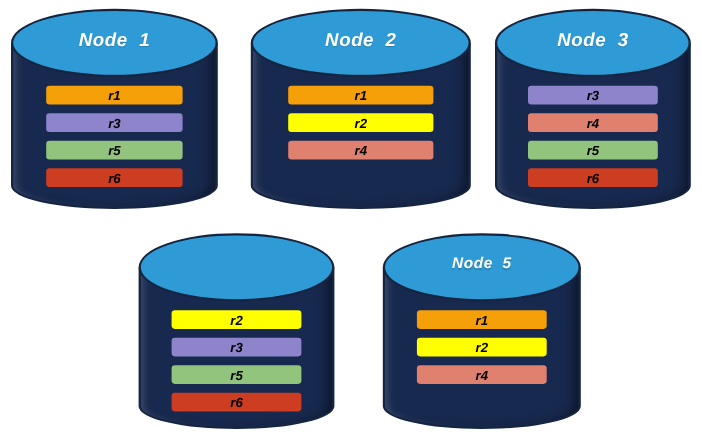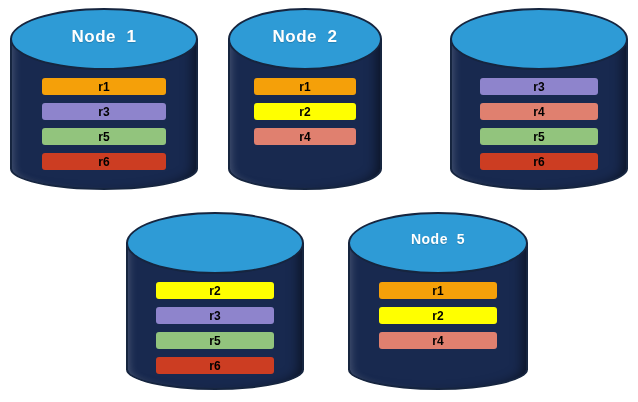--- a/index.html
+++ b/index.html
@@ -13,20 +13,21 @@
     position: relative;
     overflow: hidden;
     font-family: "Liberation Sans", sans-serif;
   }
 
   #diagram {
     position: absolute;
     left: 0; top: 0;
     width: 638px;
     height: 402px;
+    font-style: italic;
   }
 
   .node {
     position: absolute;
   }
 
   
   .cyl-body {
     position: absolute;
     left: 0;
@@ -90,33 +91,34 @@
       <div class="cyl-body" style="top: 31px; height: 151px;"></div>
       <div class="cyl-top" style="top: 0px; height: 62px;"></div>
       <div class="node-title" style="top: 18.76px; font-size: 17px;">Node  1</div>
       <div class="replicas" style="top: 70px; gap: 8px;">
         <div class="replica" style="background: rgb(245, 160, 9); width: 66%; height: 17px; font-size: 12px;">r1</div>
         <div class="replica" style="background: rgb(142, 132, 204); width: 66%; height: 17px; font-size: 12px;">r3</div>
         <div class="replica" style="background: rgb(146, 196, 125); width: 66%; height: 17px; font-size: 12px;">r5</div>
         <div class="replica" style="background: rgb(204, 61, 34); width: 66%; height: 17px; font-size: 12px;">r6</div>
       </div>
     </div>
-    <div class="node" style="left: 228px; top: 8px; width: 154px; height: 182px;">
+    <div class="node" style="left: 228px; top: 8px; width: 200px; height: 182px;">
       <div class="cyl-body" style="top: 31px; height: 151px;"></div>
       <div class="cyl-top" style="top: 0px; height: 62px;"></div>
       <div class="node-title" style="top: 18.76px; font-size: 17px;">Node  2</div>
       <div class="replicas" style="top: 70px; gap: 8px;">
         <div class="replica" style="background: rgb(245, 160, 9); width: 66%; height: 17px; font-size: 12px;">r1</div>
         <div class="replica" style="background: rgb(255, 255, 0); width: 66%; height: 17px; font-size: 12px;">r2</div>
         <div class="replica" style="background: rgb(224, 128, 111); width: 66%; height: 17px; font-size: 12px;">r4</div>
       </div>
     </div>
     <div class="node" style="left: 450px; top: 8px; width: 178px; height: 182px;">
       <div class="cyl-body" style="top: 31px; height: 151px;"></div>
       <div class="cyl-top" style="top: 0px; height: 62px;"></div>
+      <div class="node-title" style="top: 18.76px; font-size: 17px;">Node  3</div>
       <div class="replicas" style="top: 70px; gap: 8px;">
         <div class="replica" style="background: rgb(142, 132, 204); width: 66%; height: 17px; font-size: 12px;">r3</div>
         <div class="replica" style="background: rgb(224, 128, 111); width: 66%; height: 17px; font-size: 12px;">r4</div>
         <div class="replica" style="background: rgb(146, 196, 125); width: 66%; height: 17px; font-size: 12px;">r5</div>
         <div class="replica" style="background: rgb(204, 61, 34); width: 66%; height: 17px; font-size: 12px;">r6</div>
       </div>
     </div>
     <div class="node" style="left: 126px; top: 212px; width: 178px; height: 178px;">
       <div class="cyl-body" style="top: 31px; height: 147px;"></div>
       <div class="cyl-top" style="top: 0px; height: 62px;"></div>

